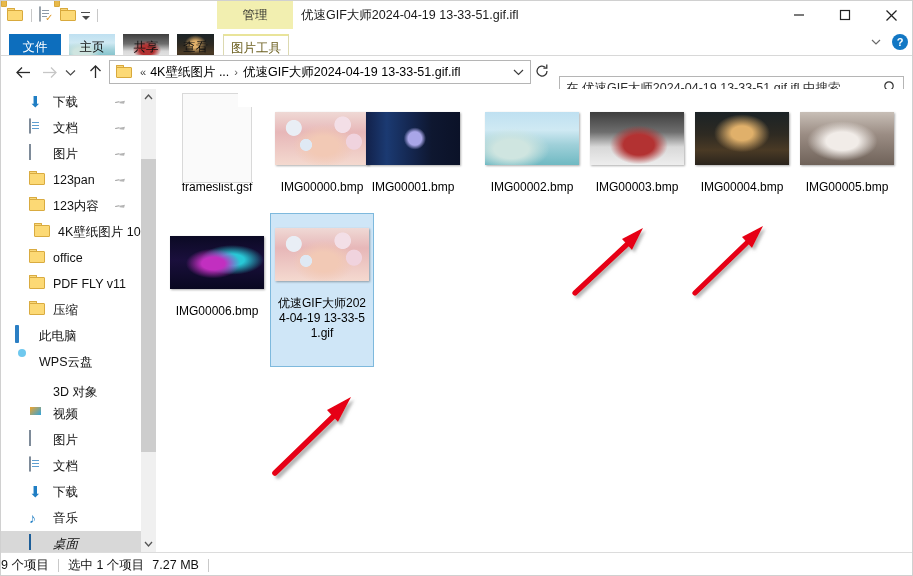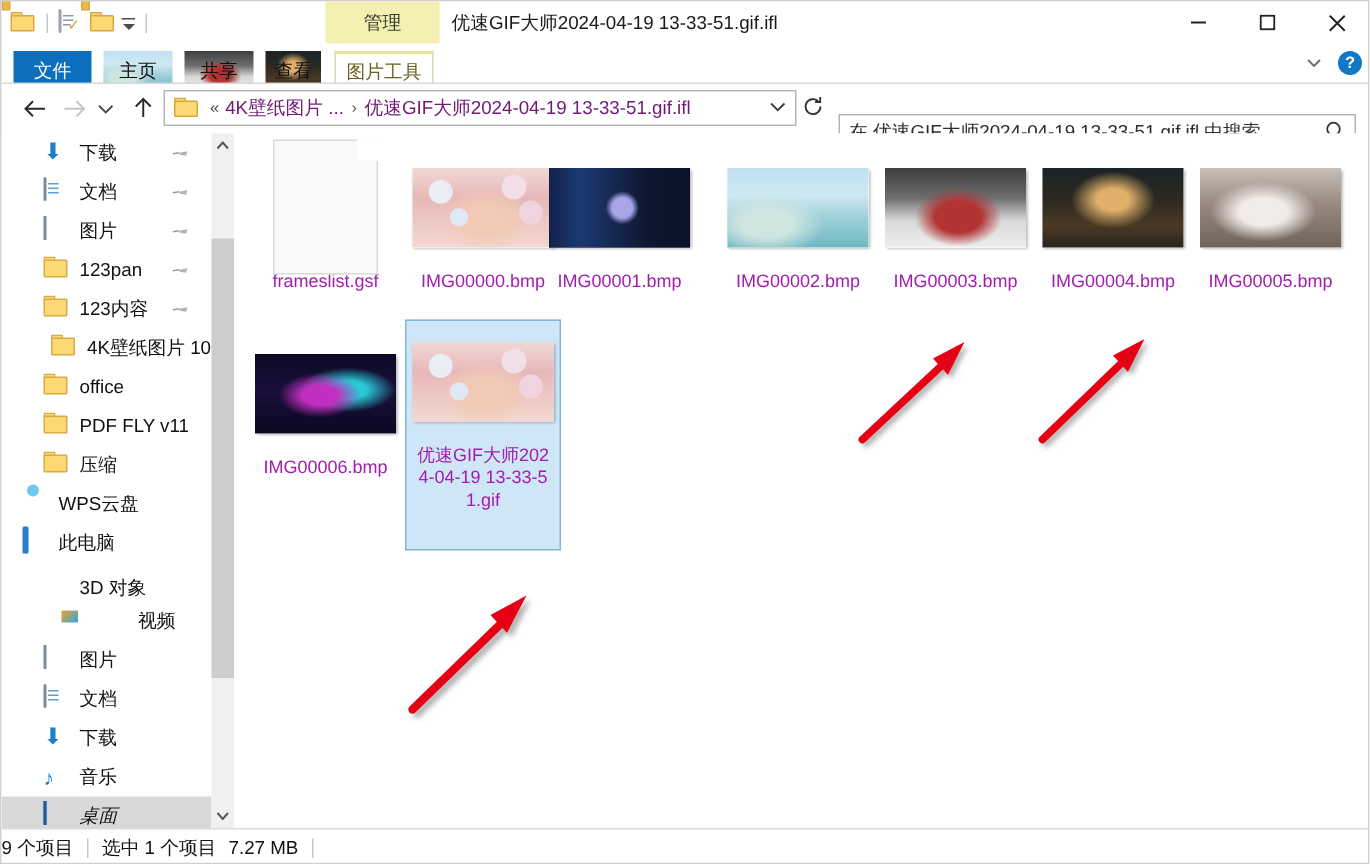--- a/index.html
+++ b/index.html
@@ -61,21 +61,21 @@
   .navbar{position:absolute;left:0;top:55px;width:913px;height:32px;background:#fff;}
   .navbtn{position:absolute;top:4px;width:24px;height:24px;display:flex;align-items:center;justify-content:center;}
   .nb-back{left:10px;}
   .nb-fwd{left:36px;}
   .nb-recent{left:60px;width:18px;}
   .nb-up{left:82px;}
   .addrbar{position:absolute;left:108px;top:4px;width:422px;height:24px;border:1px solid #b5b5b5;
      background:#fff;box-sizing:border-box;display:flex;align-items:center;padding:0 4px;}
   .addr-folder{margin:0 4px 0 2px;}
   .addr-chev{color:#3d3d3d;font-size:11px;margin:0 4px;}
-  .addr-seg{font-size:12.5px;color:#701a75;white-space:nowrap;}
+  .addr-seg{font-size:12.5px;color:#000000;white-space:nowrap;}
   .addr-sep{color:#555;font-size:11px;margin:0 5px;}
   .addr-dd{margin-left:auto;color:#3d3d3d;font-size:10px;padding-right:2px;}
   .refresh{position:absolute;left:534px;top:8px;font-size:14px;color:#333;}
   .searchbox{position:absolute;left:558px;top:20px;width:345px;height:24px;border:1px solid #b5b5b5;
      background:#fff;box-sizing:border-box;display:flex;align-items:center;padding:0 6px;}
   .search-ph{font-size:12.5px;color:#2d2d2d;white-space:nowrap;overflow:hidden;}
   .search-ico{margin-left:auto;color:#333;font-size:13px;}
 
   
   .content{position:absolute;left:0;top:88px;width:913px;height:463px;background:#fff;}
@@ -113,21 +113,21 @@
   .i-desk{width:16px;height:12px;background:#2f7fc4;border:1px solid #1d5e98;margin-top:3px;}
 
   
   .fitem{position:absolute;width:104px;text-align:center;}
   .fitem .thumbwrap{height:82px;display:flex;align-items:center;justify-content:center;}
   .thumb{width:94px;height:53px;background:#ccc;box-shadow:1px 1px 2px rgba(0,0,0,.32);
      background-size:cover;background-position:center;}
   .gsf-ico{width:68px;height:88px;background:#fafafa;border:1px solid #d9d9d9;position:relative;margin:0 auto;}
   .gsf-ico:after{content:"";position:absolute;right:-1px;top:-1px;border-width:0 14px 14px 0;border-style:solid;
      border-color:#e7e7e7 #fff #fff #e7e7e7;}
-  .fname{font-size:12px;color:#a21caf;line-height:15px;word-break:break-all;padding:1px 2px;}
+  .fname{font-size:12px;color:#000000;line-height:15px;word-break:break-all;padding:1px 2px;}
   .fitem.selected .fbox{background:#cfe6f7;border:1px solid #7eb9dd;}
   .fbox{position:absolute;left:0;top:0;width:104px;height:100%;box-sizing:border-box;}
   .fitem .inner{position:relative;z-index:2;}
 
   
   .t0{background:
       radial-gradient(circle at 20% 30%,#e9eef5 9%,transparent 10%),
       radial-gradient(circle at 33% 62%,#dfe9f4 8%,transparent 9%),
       radial-gradient(circle at 72% 24%,#f3dfe7 10%,transparent 11%),
       radial-gradient(circle at 84% 56%,#f0d3de 9%,transparent 10%),
@@ -343,32 +343,32 @@
         </div>
         <div class="nv" style="padding-left: 28px;">
           <span class="ico"><span class="i-folder"></span></span>
           <span class="lbl">PDF FLY v11</span>
         </div>
         <div class="nv" style="padding-left: 28px;">
           <span class="ico"><span class="i-folder"></span></span>
           <span class="lbl">压缩</span>
         </div>
         <div class="nv" style="padding-left: 14px;">
+          <span class="ico"><span class="i-pc"></span></span>
+          <span class="lbl">此电脑</span>
+        </div>
+        <div class="nv" style="padding-left: 14px;">
           <span class="ico"><span class="i-cloud"></span></span>
           <span class="lbl">WPS云盘</span>
-        </div>
-        <div class="nv" style="padding-left: 14px;">
-          <span class="ico"><span class="i-pc"></span></span>
-          <span class="lbl">此电脑</span>
         </div>
         <div class="nv" style="padding-left: 28px; align-items: flex-end;">
           <span class="ico"><span class="i-3d"></span></span>
           <span class="lbl">3D 对象</span>
         </div>
-        <div class="nv" style="padding-left: 39px; gap: 28px;">
+        <div class="nv" style="padding-left: 28px;">
           <span class="ico"><span class="i-vid"></span></span>
           <span class="lbl">视频</span>
         </div>
         <div class="nv" style="padding-left: 28px;">
           <span class="ico"><span class="i-pic"></span></span>
           <span class="lbl">图片</span>
         </div>
         <div class="nv" style="padding-left: 28px;">
           <span class="ico"><span class="i-doc"><i class="ln" style="top:3px"></i><i class="ln" style="top:6px"></i><i class="ln" style="top:9px"></i></span></span>
           <span class="lbl">文档</span>

